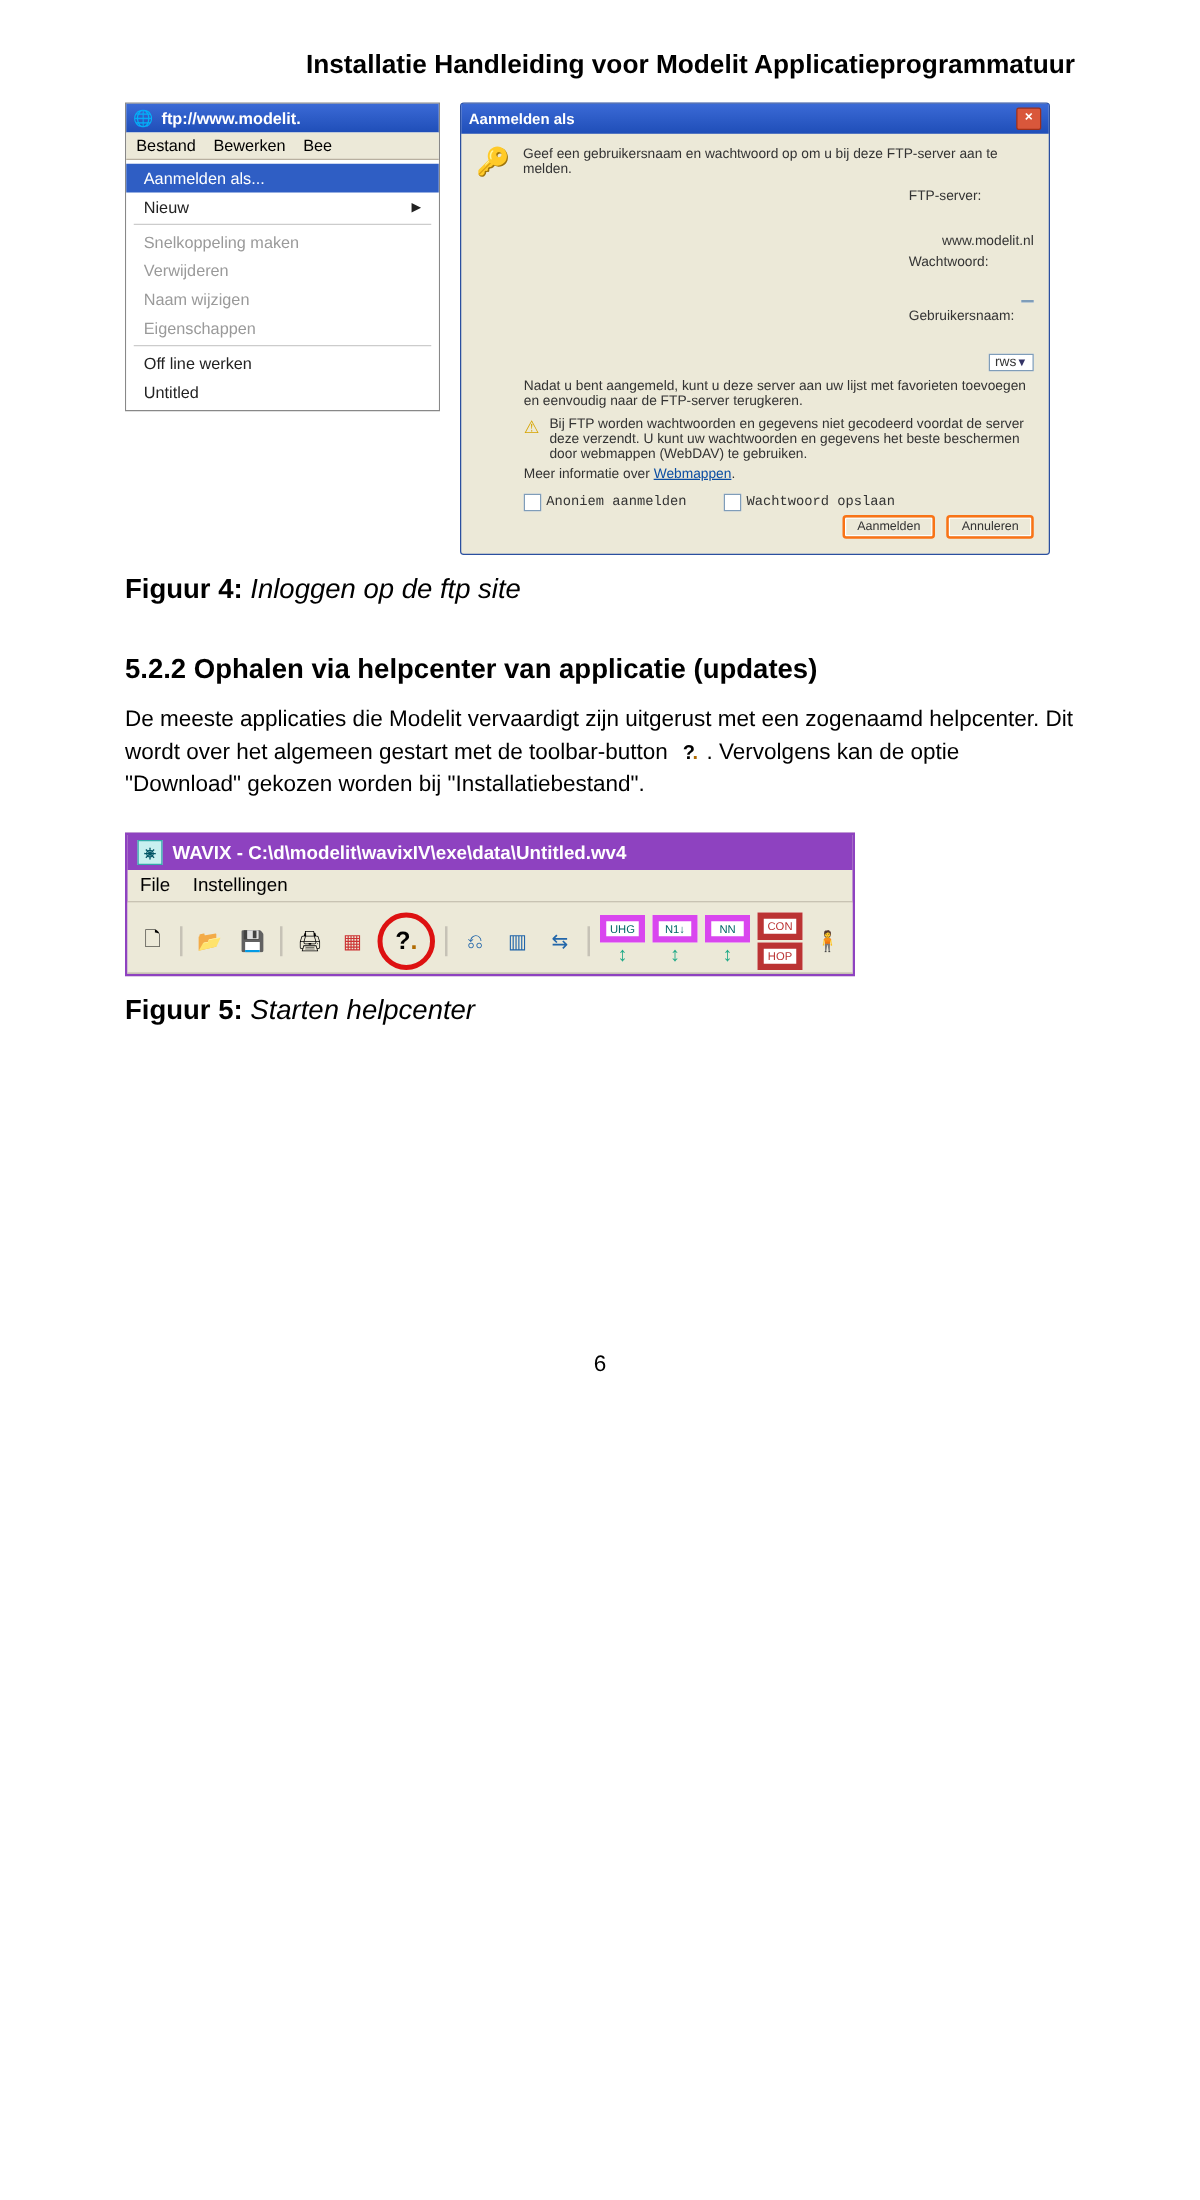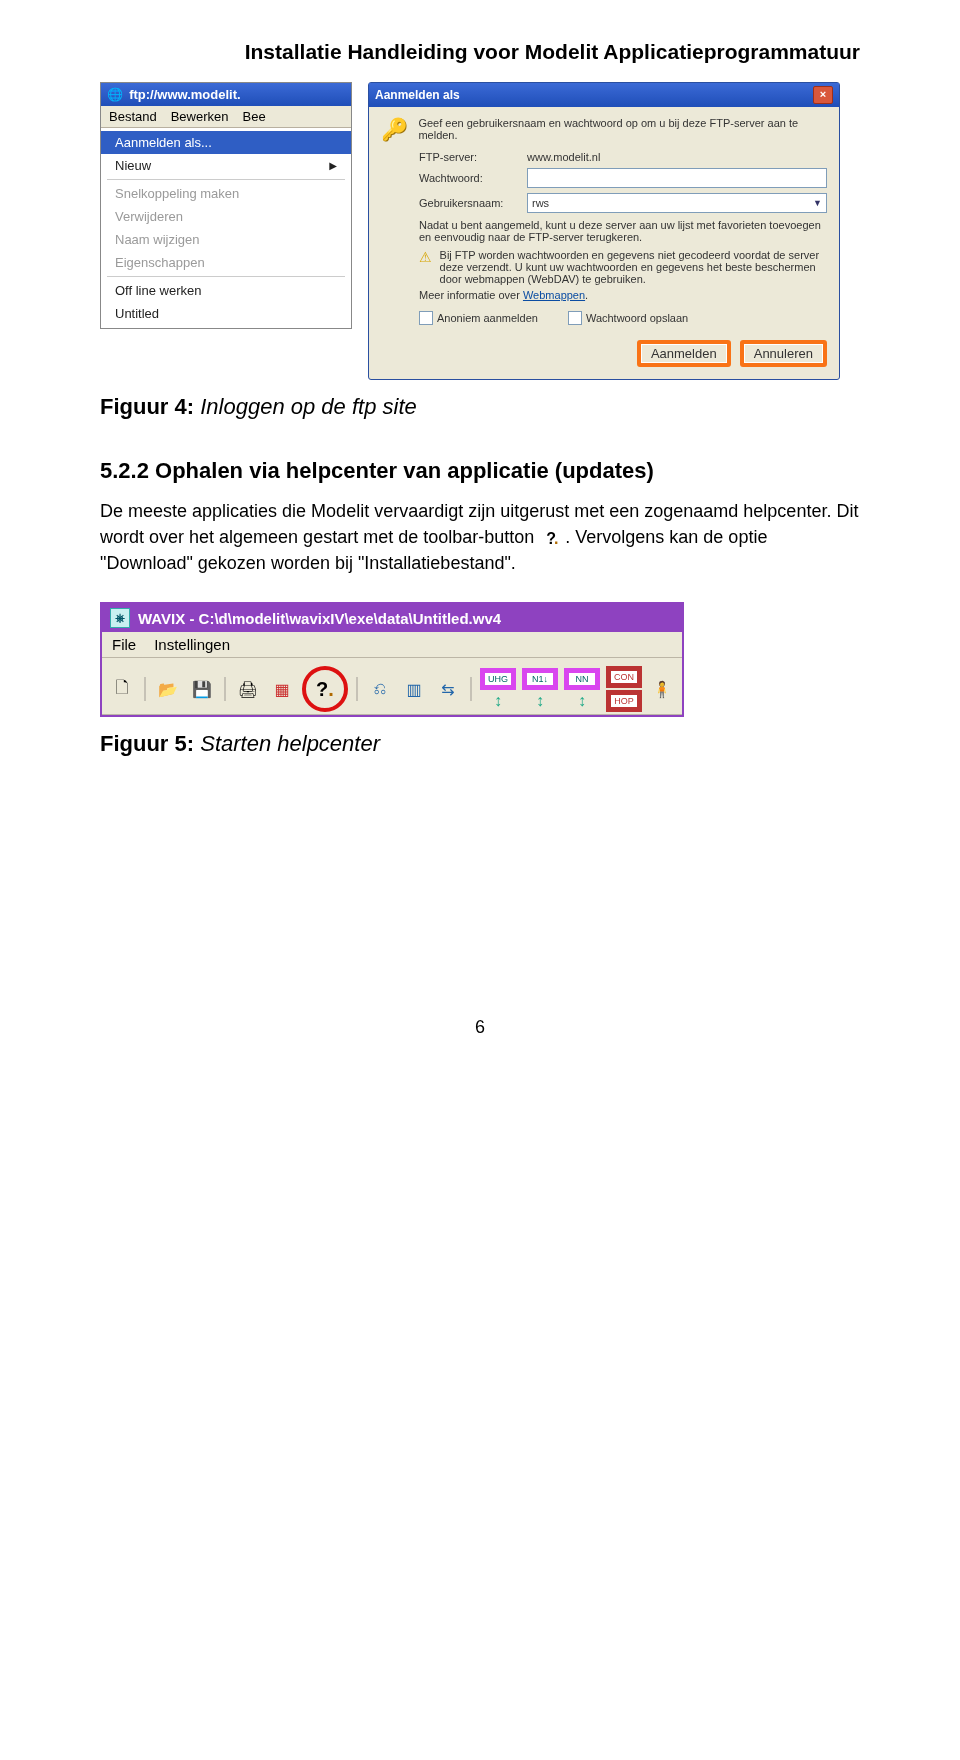--- a/index.html
+++ b/index.html
@@ -96,41 +96,41 @@
     border-radius:2px;
     color:#fff;
     font-size:11px;
     line-height:14px;
     text-align:center;
     font-weight:bold;
   }
   .dlg-body { padding: 10px 12px 12px 12px; }
   .dlg-top { display:flex; gap:10px; margin-bottom:8px; }
   .dlg-key-icon { width:28px; text-align:center; font-size:22px; color:#c5a400; }
-  .dlg-form-row { display:flex; align-items:center; gap:8px; margin-bottom:5px; }
+  .dlg-form-row { display:flex; align-items:flex-end; gap:24px; margin-bottom:5px;flex-direction:column; }
   .dlg-label { width:100px; }
   .dlg-input { flex:1; height:18px; border:1px solid #7f9db9; background:#fff; padding:0 4px; display:flex; align-items:center; }
   .dlg-input.with-arrow { justify-content:space-between; }
   .dlg-input .arrow { font-size:9px; color:#336; }
   .dlg-messages { margin-left: 38px; margin-top:6px; }
   .dlg-warn { display:flex; gap:8px; margin-top:6px; }
   .dlg-warn-icon { width:20px; font-size:14px; color:#d6a400; }
   .dlg-link { color:#0b4da2; text-decoration:underline; }
-  .dlg-checks { display:flex; gap:30px; margin:10px 0 15px 38px; }
+  .dlg-checks { display:flex; gap:30px; margin:10px 0 3px 38px;font-family:Liberation Mono, monospace; }
   .dlg-check { display:flex; align-items:center; gap:4px; }
   .dlg-checkbox { width:12px; height:12px; border:1px solid #7f9db9; background:#fff; }
   .dlg-buttons { text-align:right; }
   .dlg-btn {
     display:inline-block;
     padding: 2px 10px;
-    border: 4px solid #f97316;
+    border: 2px solid #f97316;
     background: #ece9d8;
     border-radius:3px;
     margin-left:6px;
-    font-size:13px;
+    font-size:10px;
     box-shadow: 0 0 0 1px #fff inset;
   }
   
   .caption { font-size:22px; margin: 8px 0 38px 0; }
   .caption b { font-weight:bold; }
   .caption i { font-style:italic; }
   .heading { font-size:22px; font-weight:bold; margin-bottom:14px; }
   .para { font-size:18px; line-height:1.45; }
   .inline-help {
     display:inline-flex;

